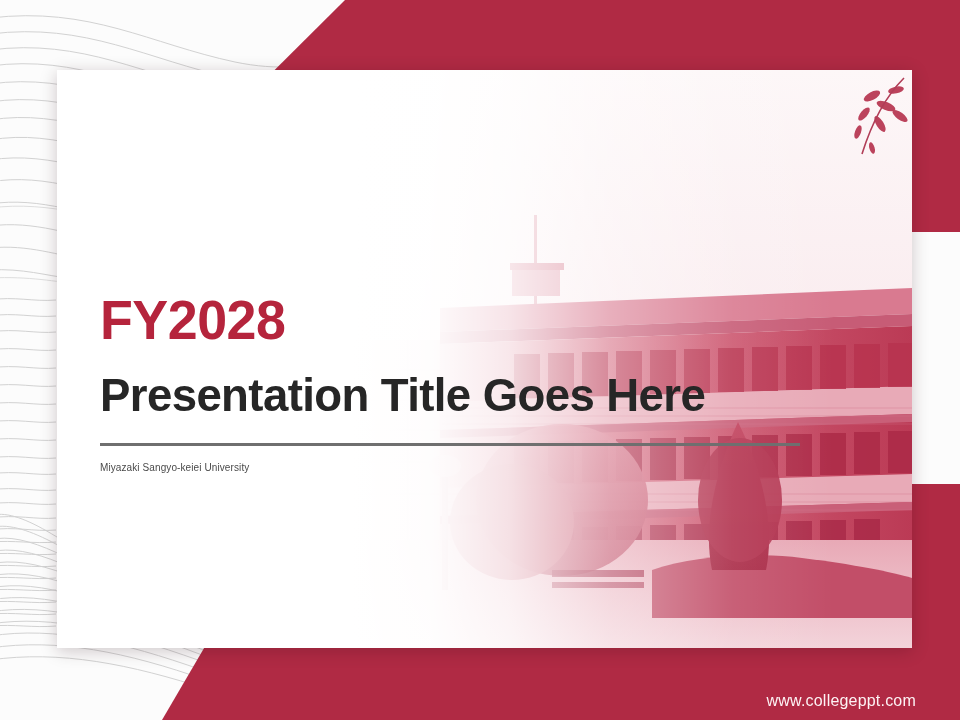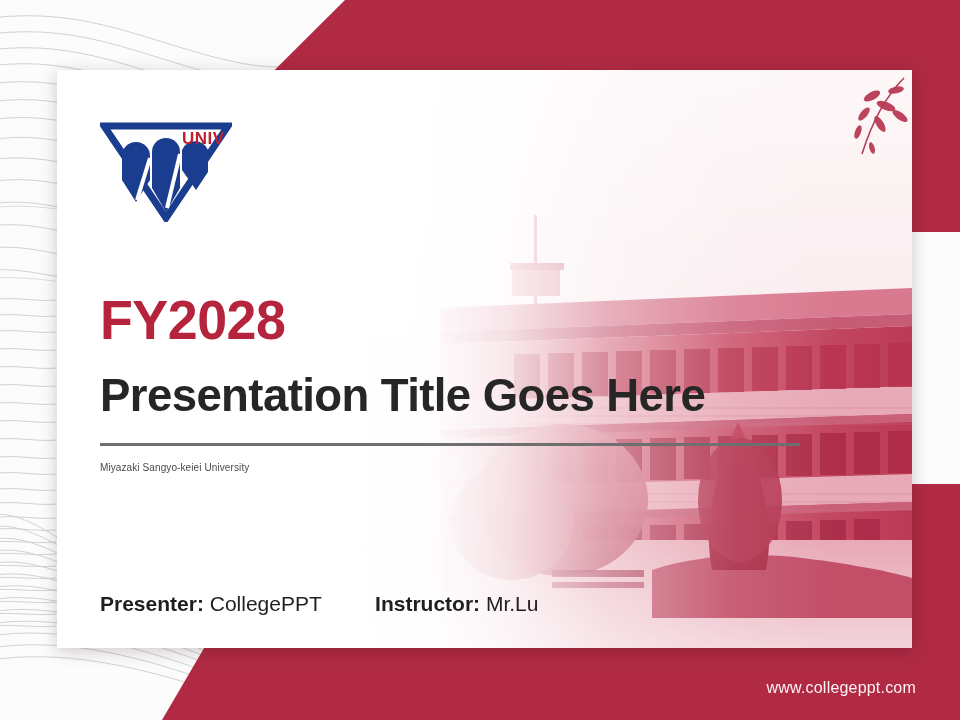--- a/index.html
+++ b/index.html
@@ -146,21 +146,21 @@
     white-space: nowrap;
   }
   .people .lbl { font-weight: 700; }
   .people .val { font-weight: 400; }
   .people .gap { display: inline-block; width: 42px; }
 
   
   .footer-url {
     position: absolute;
     right: 44px;
-    bottom: 23px;
+    bottom: 10px;
     font-size: 16px;
     color: #fdf2f4;
     letter-spacing: 0.2px;
   }
 </style>
 </head>
 <body>
 
 <div id="slide">
 
@@ -371,53 +371,25 @@
           <ellipse cx="506" cy="62" rx="7" ry="3" transform="rotate(-70 506 62)"></ellipse>
           <ellipse cx="520" cy="78" rx="6" ry="2.6" transform="rotate(74 520 78)"></ellipse>
           <ellipse cx="548" cy="46" rx="9" ry="3.6" transform="rotate(36 548 46)"></ellipse>
           <path d="M552,8 C534,26 520,52 510,84" stroke="#a92a46" stroke-width="1.6" fill="none"></path>
         </g>
       </svg>
       <div class="photo-fade"></div>
     </div>
   </div>
 
-  <div class="logo">
-    <svg width="132" height="112" viewBox="0 0 132 112" xmlns="http://www.w3.org/2000/svg" aria-hidden="true">
-
-      <path d="M4,16 L128,16 L66,108 Z" fill="none" stroke="#1b3d8f" stroke-width="7" stroke-linejoin="miter"></path>
-
-      <rect x="6" y="14" width="120" height="5" fill="#1b3d8f"></rect>
-
-      <g fill="#1b3d8f">
-        <path d="M22,46 a14,14 0 0 1 28,0 L50,70 L36,92 L22,70 Z"></path>
-        <path d="M52,42 a14,14 0 0 1 28,0 L80,78 L66,102 L52,78 Z"></path>
-        <path d="M82,40 a14,14 0 0 1 26,0 L108,62 L96,80 L82,60 Z"></path>
-      </g>
-
-      <g stroke="#ffffff" stroke-width="4" fill="none">
-        <path d="M50,48 L37,90"></path>
-        <path d="M80,44 L67,98"></path>
-      </g>
-
-      <text x="82" y="34" font-family="Liberation Sans, sans-serif" font-size="17" font-weight="700" fill="#c01f2e" letter-spacing="0.5">UNIV</text>
-    </svg>
-  </div>
 
   <div class="fy">FY2028</div>
 
   <div class="maintitle">Presentation Title Goes Here</div>
 
   <div class="rule"></div>
 
   <div class="subtitle">Miyazaki Sangyo-keiei University</div>
 
-  <div class="people">
-    <span class="lbl">Presenter:</span>
-    <span class="val"> CollegePPT</span>
-    <span class="gap"></span>
-    <span class="lbl">Instructor:</span>
-    <span class="val"> Mr.Lu</span>
-  </div>
 
   <div class="footer-url">www.collegeppt.com</div>
 
 </div>
 
 </body></html>

